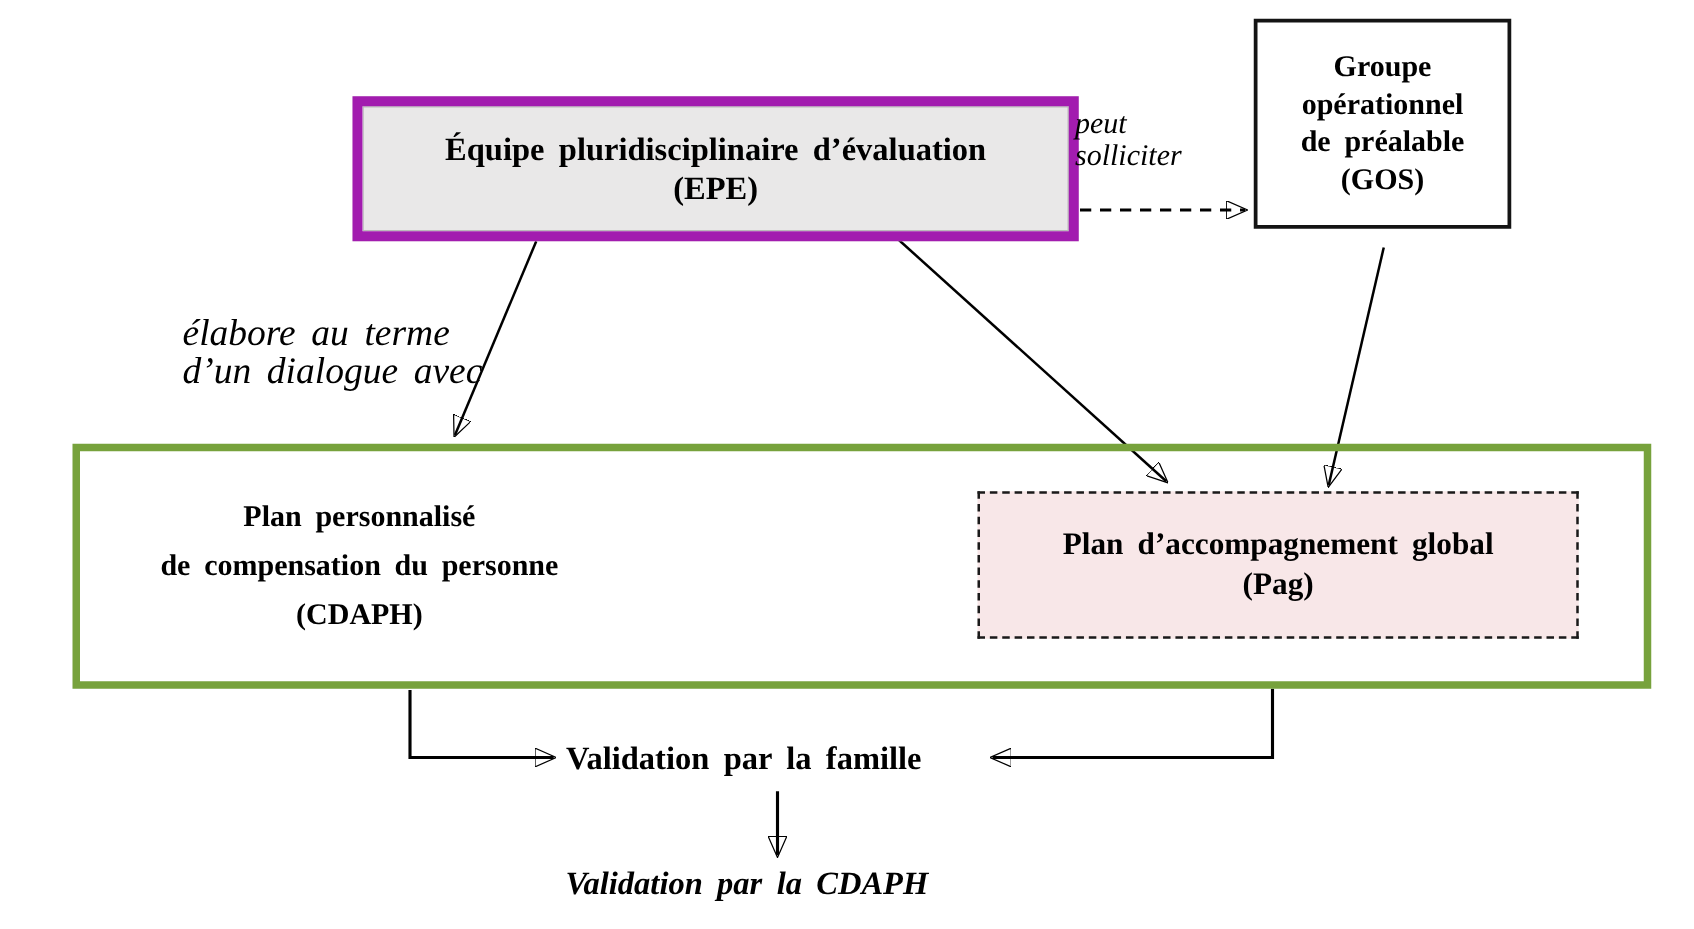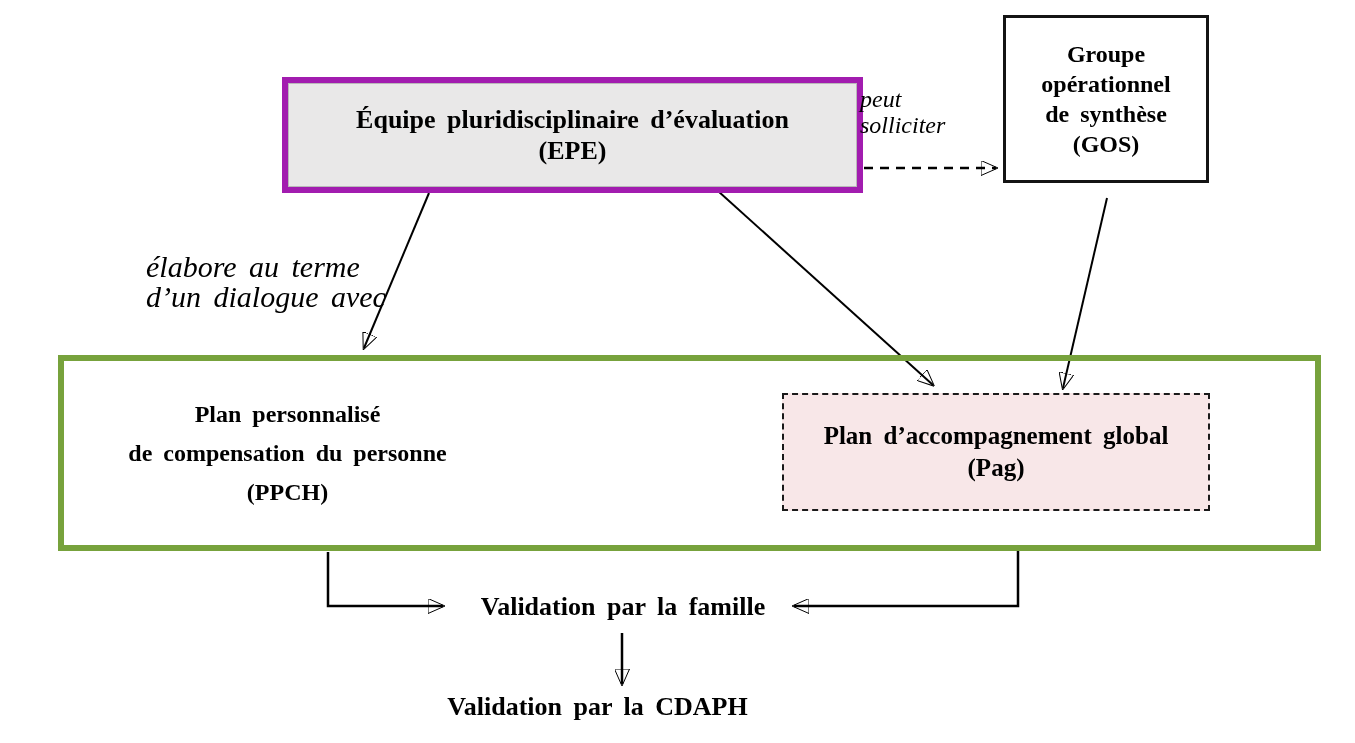--- a/index.html
+++ b/index.html
@@ -7,21 +7,21 @@
     position:relative;width:1355px;height:743px;background:#ffffff;
     font-family:"Liberation Serif","DejaVu Serif",serif;color:#000;overflow:hidden;
   }
   .stage *{box-sizing:border-box;}
   .abs{position:absolute;}
   .node{display:flex;flex-direction:column;justify-content:center;align-items:center;text-align:center;}
   .line{word-spacing:5px;}
   
   .epe{
     left:282px;top:77px;width:581px;height:116px;
-    background:#e9e8e8;border:6px solid #a21caf;
+    background:#e9e8e8;border:8px solid #a21caf;
     box-shadow:inset 0 0 0 1px #b9b9b9;
     font-size:26px;font-weight:bold;line-height:31px;
   }
   
   .gos{
     left:1003px;top:15px;width:206px;height:168px;
     background:#ffffff;border:3px solid #141414;
     font-size:24px;font-weight:bold;line-height:30px;
   }
   
@@ -29,33 +29,33 @@
     left:58px;top:355px;width:1263px;height:196px;
     border:6px solid #77a23c;background:transparent;
   }
   
   .ppch{
     left:90px;top:398px;width:395px;height:110px;
     font-size:24px;font-weight:bold;line-height:32px;justify-content:space-between;
   }
   
   .pag{
-    left:782px;top:393px;width:428px;height:118px;
+    left:782px;top:393px;width:481px;height:118px;
     background:#f8e7e8;border:2px dashed #1a1a1a;
     font-size:25px;font-weight:bold;line-height:32px;
   }
   
   .edge-label{font-style:italic;font-size:30px;line-height:30px;}
   .lbl-solliciter{left:860px;top:86px;width:132px;text-align:left;font-size:24px;line-height:26px;}
   .lbl-elabore{left:146px;top:252px;width:260px;text-align:left;}
   .lbl-peut-elaborer{left:876px;top:247px;width:395px;text-align:left;}
   
   .outcome{font-size:26px;font-weight:bold;text-align:center;word-spacing:5px;}
-  .famille{left:430px;top:592px;width:330px;margin-left:28px;}
-  .cdaph{left:425px;top:692px;width:345px;}
+  .famille{left:430px;top:592px;width:330px;}
+  .cdaph{left:425px;top:692px;width:345px;font-style:italic;}
   
   .arrows{left:0;top:0;width:1355px;height:743px;pointer-events:none;}
   .arrows path{fill:none;stroke:#000;}
 </style>
 </head>
 <body>
 
 <div class="stage">
 
   <svg class="arrows abs" viewBox="0 0 1355 743" xmlns="http://www.w3.org/2000/svg">
@@ -74,30 +74,30 @@
   </svg>
 
   <div class="abs node epe">
     <div class="line">Équipe pluridisciplinaire d’évaluation</div>
     <div class="line">(EPE)</div>
   </div>
 
   <div class="abs node gos">
     <div class="line">Groupe</div>
     <div class="line">opérationnel</div>
-    <div class="line">de synthèse</div>
+    <div class="line">de préalable</div>
     <div class="line">(GOS)</div>
   </div>
 
   <div class="abs container-box"></div>
 
   <div class="abs node ppch">
     <div class="line">Plan personnalisé</div>
     <div class="line">de compensation du personne</div>
-    <div class="line">(PPCH)</div>
+    <div class="line">(CDAPH)</div>
   </div>
 
   <div class="abs node pag">
     <div class="line">Plan d’accompagnement global</div>
     <div class="line">(Pag)</div>
   </div>
 
   <div class="abs edge-label lbl-solliciter">
     <div class="line">peut</div>
     <div class="line">solliciter</div>

